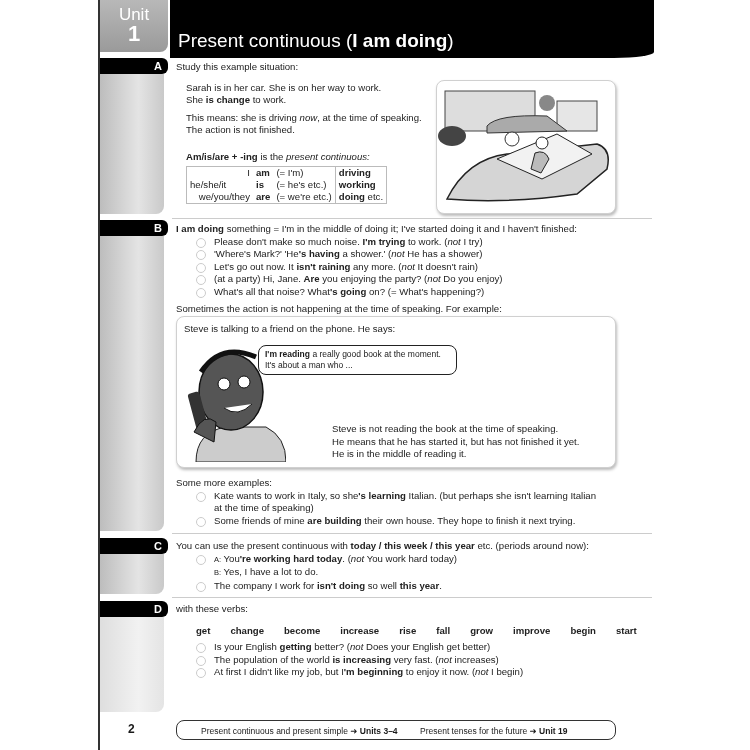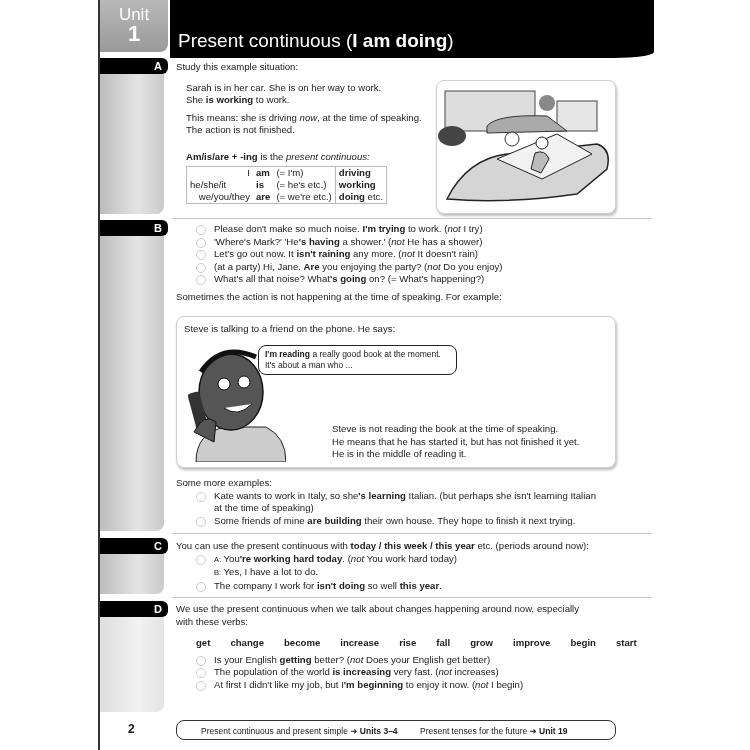--- a/index.html
+++ b/index.html
@@ -54,21 +54,21 @@
 <div class="title-bar">
   <div class="title">
     <span>Present continuous (</span><b>I am doing</b><span>)</span>
   </div>
 </div>
 
 <div class="content" style="top:61px;width:250px">
   <div>Study this example situation:</div>
   <div style="padding-left:10px;margin-top:8px">
     <div>Sarah is in her car.  She is on her way to work.</div>
-    <div><span>She </span><b>is working</b><span> to work.</span></div>
+    <div><span>She </span><b>is change</b><span> to work.</span></div>
     <div style="margin-top:5px"><span>This means: she is driving </span><i>now</i><span>, at the time of speaking.</span></div>
     <div>The action is not finished.</div>
     <div style="margin-top:14px"><b>Am/is/are + -ing</b><span> is the </span><i>present continuous:</i></div>
     <table class="gram" style="margin-top:3px">
       <tbody>
           <tr>
         <td style="text-align:right;width:60px">I</td>
         <td><b>am</b></td>
         <td style="border-right:1px solid #bbb">(= I'm)</td>
         <td><b>driving</b> <span></span></td>
@@ -101,20 +101,21 @@
     <path d="M10 118 q20-40 60-45 l90-10 q15 5 10 25 l-30 25 q-70 10-130 5z" fill="#d5d5d5" stroke="#222" stroke-width="1.5"></path>
     <path d="M60 78 l60-25 l35 20 l-50 25z" fill="#f2f2f2" stroke="#222"></path>
     <circle cx="105" cy="62" r="6" fill="#fff" stroke="#222"></circle>
     <path d="M98 72 q10-4 14 6 l-8 14 l-10-4z" fill="#bbb" stroke="#222"></path>
   </svg>
 </div>
 
 <div class="divider" style="top:218px"></div>
 
 <div class="content" style="top:223px;width:440px">
+  <div><b>I am doing</b><span> something = I'm in the middle of doing it; I've started doing it and I haven't finished:</span></div>
   <div class="ex"><span class="bullet"></span><span>Please don't make so much noise.  </span><b>I'm trying</b><span> to work.   (</span><i>not</i><span> I try)</span></div>
   <div class="ex"><span class="bullet"></span><span>'Where's Mark?'    'He</span><b>'s having</b><span> a shower.'   (</span><i>not</i><span> He has a shower)</span></div>
   <div class="ex"><span class="bullet"></span><span>Let's go out now.  It </span><b>isn't raining</b><span> any more.   (</span><i>not</i><span> It doesn't rain)</span></div>
   <div class="ex"><span class="bullet"></span><span>(at a party)   Hi, Jane.  </span><b>Are</b><span> you enjoying the party?   (</span><i>not</i><span> Do you enjoy)</span></div>
   <div class="ex"><span class="bullet"></span><span>What's all that noise?  What</span><b>'s going</b><span> on?   (= What's happening?)</span></div>
   <div style="margin-top:5px">Sometimes the action is not happening at the time of speaking.  For example:</div>
 </div>
 
 <div class="panel" style="left:176px;top:316px;width:438px;height:150px"></div>
 <div class="content" style="top:323px;left:184px">Steve is talking to a friend on the phone.  He says:</div>
@@ -149,21 +150,20 @@
 <div class="content" style="top:540px;width:440px">
   <div><span>You can use the present continuous with </span><b>today / this week / this year</b><span> etc. (periods around now):</span></div>
   <div class="ex"><span class="bullet"></span><span style="font-size:7.5px">A:</span><span> You</span><b>'re working hard today</b><span>.   (</span><i>not</i><span> You work hard today)</span></div>
   <div class="ex"><span style="font-size:7.5px">B:</span><span> Yes, I have a lot to do.</span></div>
   <div class="ex"><span class="bullet"></span><span>The company I work for </span><b>isn't doing</b><span> so well </span><b>this year</b><span>.</span></div>
 </div>
 
 <div class="divider" style="top:597px"></div>
 
 <div class="content" style="top:603px;width:440px">
-  <div>We use the present continuous when we talk about changes happening around now, especially</div>
   <div>with these verbs:</div>
   <div class="verbs" style="margin:9px 0 4px 20px">
     <span>get</span>
     <span>change</span>
     <span>become</span>
     <span>increase</span>
     <span>rise</span>
     <span>fall</span>
     <span>grow</span>
     <span>improve</span>

